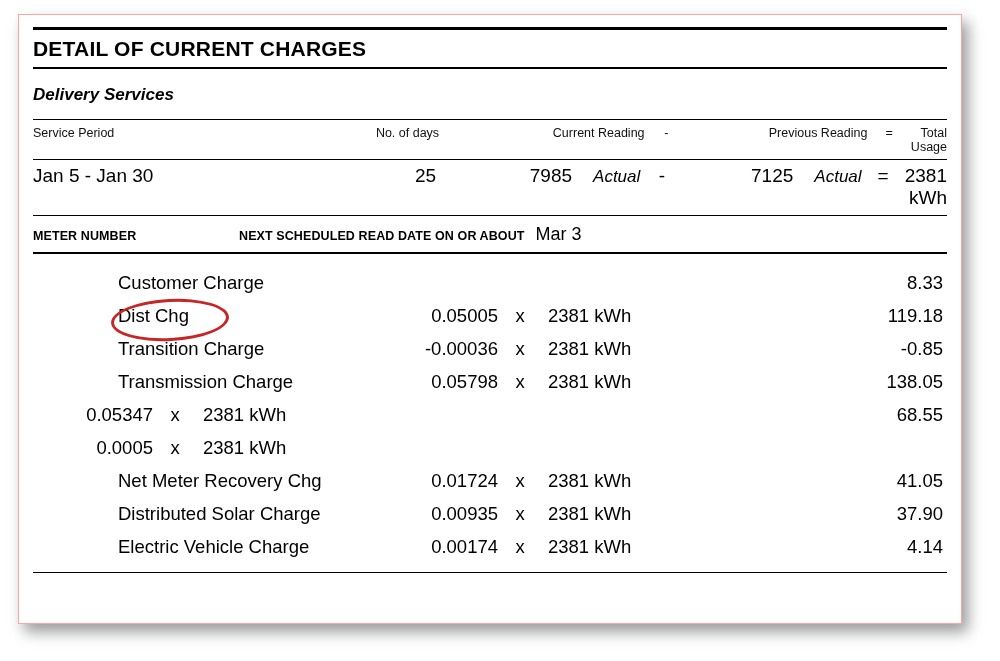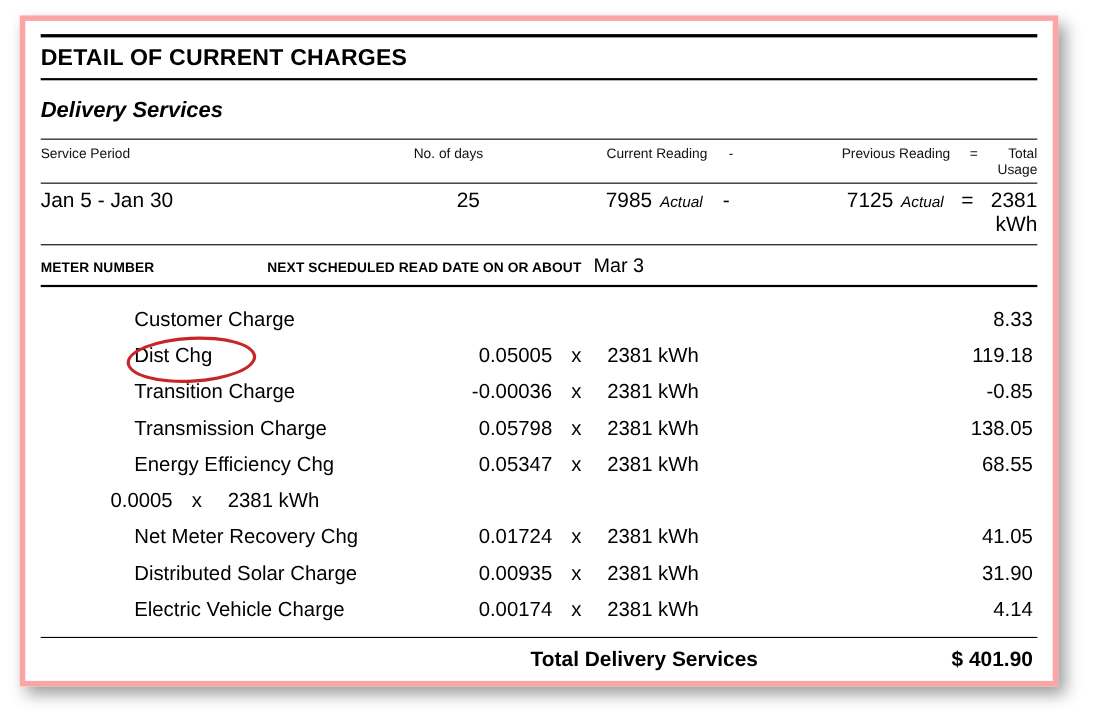--- a/index.html
+++ b/index.html
@@ -19,21 +19,21 @@
   }
   
   .sheet {
     position: absolute;
     left: 18px;
     top: 14px;
     width: 944px;
     height: 610px;
     background: #ffffff;
     box-shadow: 6px 8px 14px rgba(0,0,0,0.40);
-    border: 5px solid #fca5a5;
+    border: 1px solid #fca5a5;
     box-sizing: border-box;
   }
   .inner {
     position: absolute;
     left: 14px;
     top: 12px;
     right: 14px;
     bottom: 10px;
   }
 
@@ -55,21 +55,21 @@
   }
 
   .title {
     font-size: 21px;
     font-weight: bold;
     letter-spacing: 0.2px;
     color: #000;
     padding: 7px 0 6px 0;
   }
   .subtitle {
-    font-size: 20px;
+    font-size: 17px;
     font-weight: bold;
     font-style: italic;
     color: #000;
     padding: 16px 0 14px 0;
   }
 
   
   .sp-head, .sp-row {
     display: flex;
     align-items: baseline;
@@ -88,23 +88,23 @@
   .c-period  { width: 300px; text-align: left; }
   .c-days    { width: 130px; text-align: right; padding-right: 26px;}
   .c-reading { width: 190px; text-align: right; }
   .c-op      { width: 46px;  text-align: center; }
   .c-prev    { width: 190px; text-align: right; }
   .c-eq      { width: 46px;  text-align: center; }
   .c-total   { flex: 1;      text-align: right; }
 
   .sp-row .c-days { font-size: 19px; }
   .actual {
-    font-size: 14px;
+    font-size: 17px;
     font-style: italic;
-    margin-left: 7px;
+    margin-left: 21px;
   }
 
   
   .meter-row {
     display: flex;
     align-items: baseline;
     font-size: 12.5px;
     font-weight: bold;
     padding: 8px 0 7px 0;
     color: #000;
@@ -259,21 +259,20 @@
 
         <div class="charge-row">
           <div class="ch-name">Transmission Charge</div>
           <div class="ch-rate">0.05798</div>
           <div class="ch-x">x</div>
           <div class="ch-qty">2381 kWh</div>
           <div class="ch-amt">138.05</div>
         </div>
 
         <div class="charge-row">
-          <div class="ch-name">Energy Efficiency Chg</div>
           <div class="ch-rate">0.05347</div>
           <div class="ch-x">x</div>
           <div class="ch-qty">2381 kWh</div>
           <div class="ch-amt">68.55</div>
         </div>
 
         <div class="charge-row">
           <div class="ch-rate">0.0005</div>
           <div class="ch-x">x</div>
           <div class="ch-qty">2381 kWh</div>
@@ -285,34 +284,30 @@
           <div class="ch-x">x</div>
           <div class="ch-qty">2381 kWh</div>
           <div class="ch-amt">41.05</div>
         </div>
 
         <div class="charge-row">
           <div class="ch-name">Distributed Solar Charge</div>
           <div class="ch-rate">0.00935</div>
           <div class="ch-x">x</div>
           <div class="ch-qty">2381 kWh</div>
-          <div class="ch-amt">31.90</div>
+          <div class="ch-amt">37.90</div>
         </div>
 
         <div class="charge-row">
           <div class="ch-name">Electric Vehicle Charge</div>
           <div class="ch-rate">0.00174</div>
           <div class="ch-x">x</div>
           <div class="ch-qty">2381 kWh</div>
           <div class="ch-amt">4.14</div>
         </div>
 
         <div class="total-rule"></div>
 
-        <div class="total-row">
-          <div class="total-label">Total Delivery Services</div>
-          <div class="total-amt">$ 401.90</div>
-        </div>
       </div>
 
     </div>
   </div>
 </div>
 
 </body></html>

